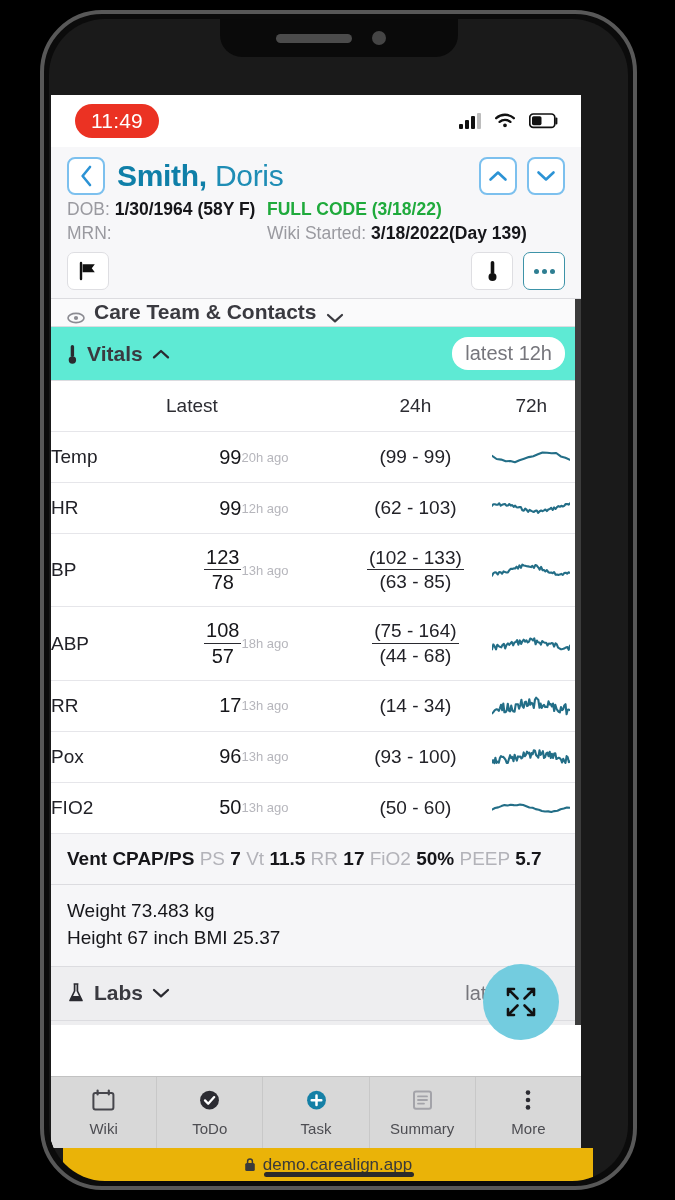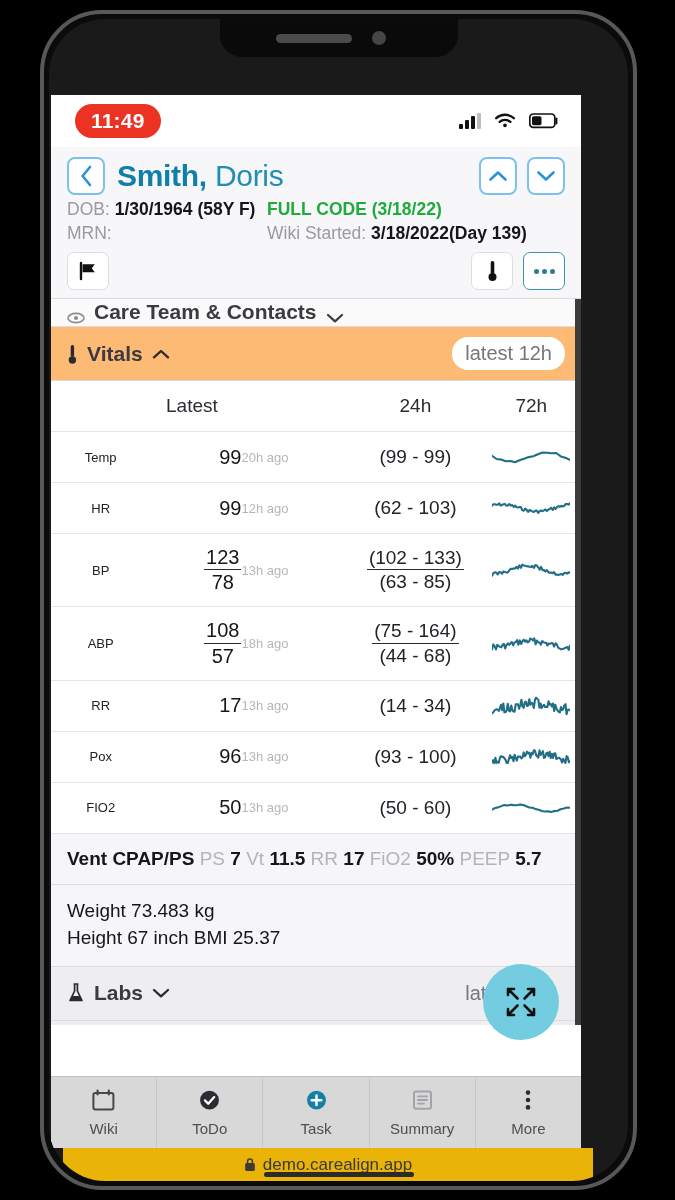--- a/index.html
+++ b/index.html
@@ -61,21 +61,21 @@
   #status-bar {
     position: relative;
     height: 52px;
     background: #fff;
     display: flex; align-items: center;
     padding: 0 22px 0 24px;
   }
   #clock-pill {
     background: #eb3223;
     color: #fff;
-    font-size: 21px; font-weight: bold;
+    font-size: 21px; font-weight: normal;
     padding: 5px 16px;
     border-radius: 18px;
     letter-spacing: 0.2px;
   }
   #status-icons {
     margin-left: auto;
     display: flex; align-items: center; gap: 12px;
   }
   .sig-bars { display: flex; align-items: flex-end; gap: 2px; height: 16px; }
   .sig-bars i { width: 4px; background: #111; border-radius: 1px; display: block; }
@@ -162,21 +162,21 @@
     border-bottom: 1px solid #dcdce0;
     gap: 9px;
   }
   #care-team-row {
     height: 28px;
     align-items: flex-end;
     padding-bottom: 2px;
     background: #fafafb;
     overflow: hidden;
   }
-  #vitals-row { height: 54px; background: #fdba74; }
+  #vitals-row { height: 54px; background: #5eead4; }
   #labs-row { height: 54px; background: #eeeef0; }
   #studies-row { height: 54px; background: #eeeef0; border-bottom: 1px solid #dcdce0; }
 
   .latest-pill {
     margin-left: auto;
     background: #fff;
     color: #76767c;
     font-size: 20px; font-weight: normal;
     padding: 5px 13px;
     border-radius: 16px;
@@ -193,21 +193,21 @@
     padding: 14px 0;
     text-align: center;
   }
   .col-name { width: 96px; text-align: left !important; padding-left: 18px !important; }
   .col-latest { width: 88px; text-align: right; padding-right: 8px !important; }
   .col-ago { width: 104px; text-align: left !important; padding-left: 10px !important; }
   .col-24h { width: 128px; }
   .col-72h { width: 96px; }
 
   #vitals-table tbody td { padding: 12px 0; vertical-align: middle; }
-  .v-name { font-size: 13px; color: #222228; text-align: center; padding-left: 18px; }
+  .v-name { font-size: 19px; color: #222228; text-align: left; padding-left: 18px; }
   .v-latest {
     font-size: 20px; font-weight: bold; color: #16161a;
     text-align: right; padding-right: 8px;
   }
   .v-ago { font-size: 13px; color: #b6b6bc; text-align: left; padding-left: 10px; }
   .v-24h { font-size: 19px; color: #222228; text-align: center; }
   .v-72h { text-align: center; }
   .frac { display: inline-block; text-align: center; line-height: 1.12; }
   .frac .num { display: block; border-bottom: 1.6px solid #2a2a30; padding: 0 2px 1px; }
   .frac .den { display: block; padding-top: 1px; }

